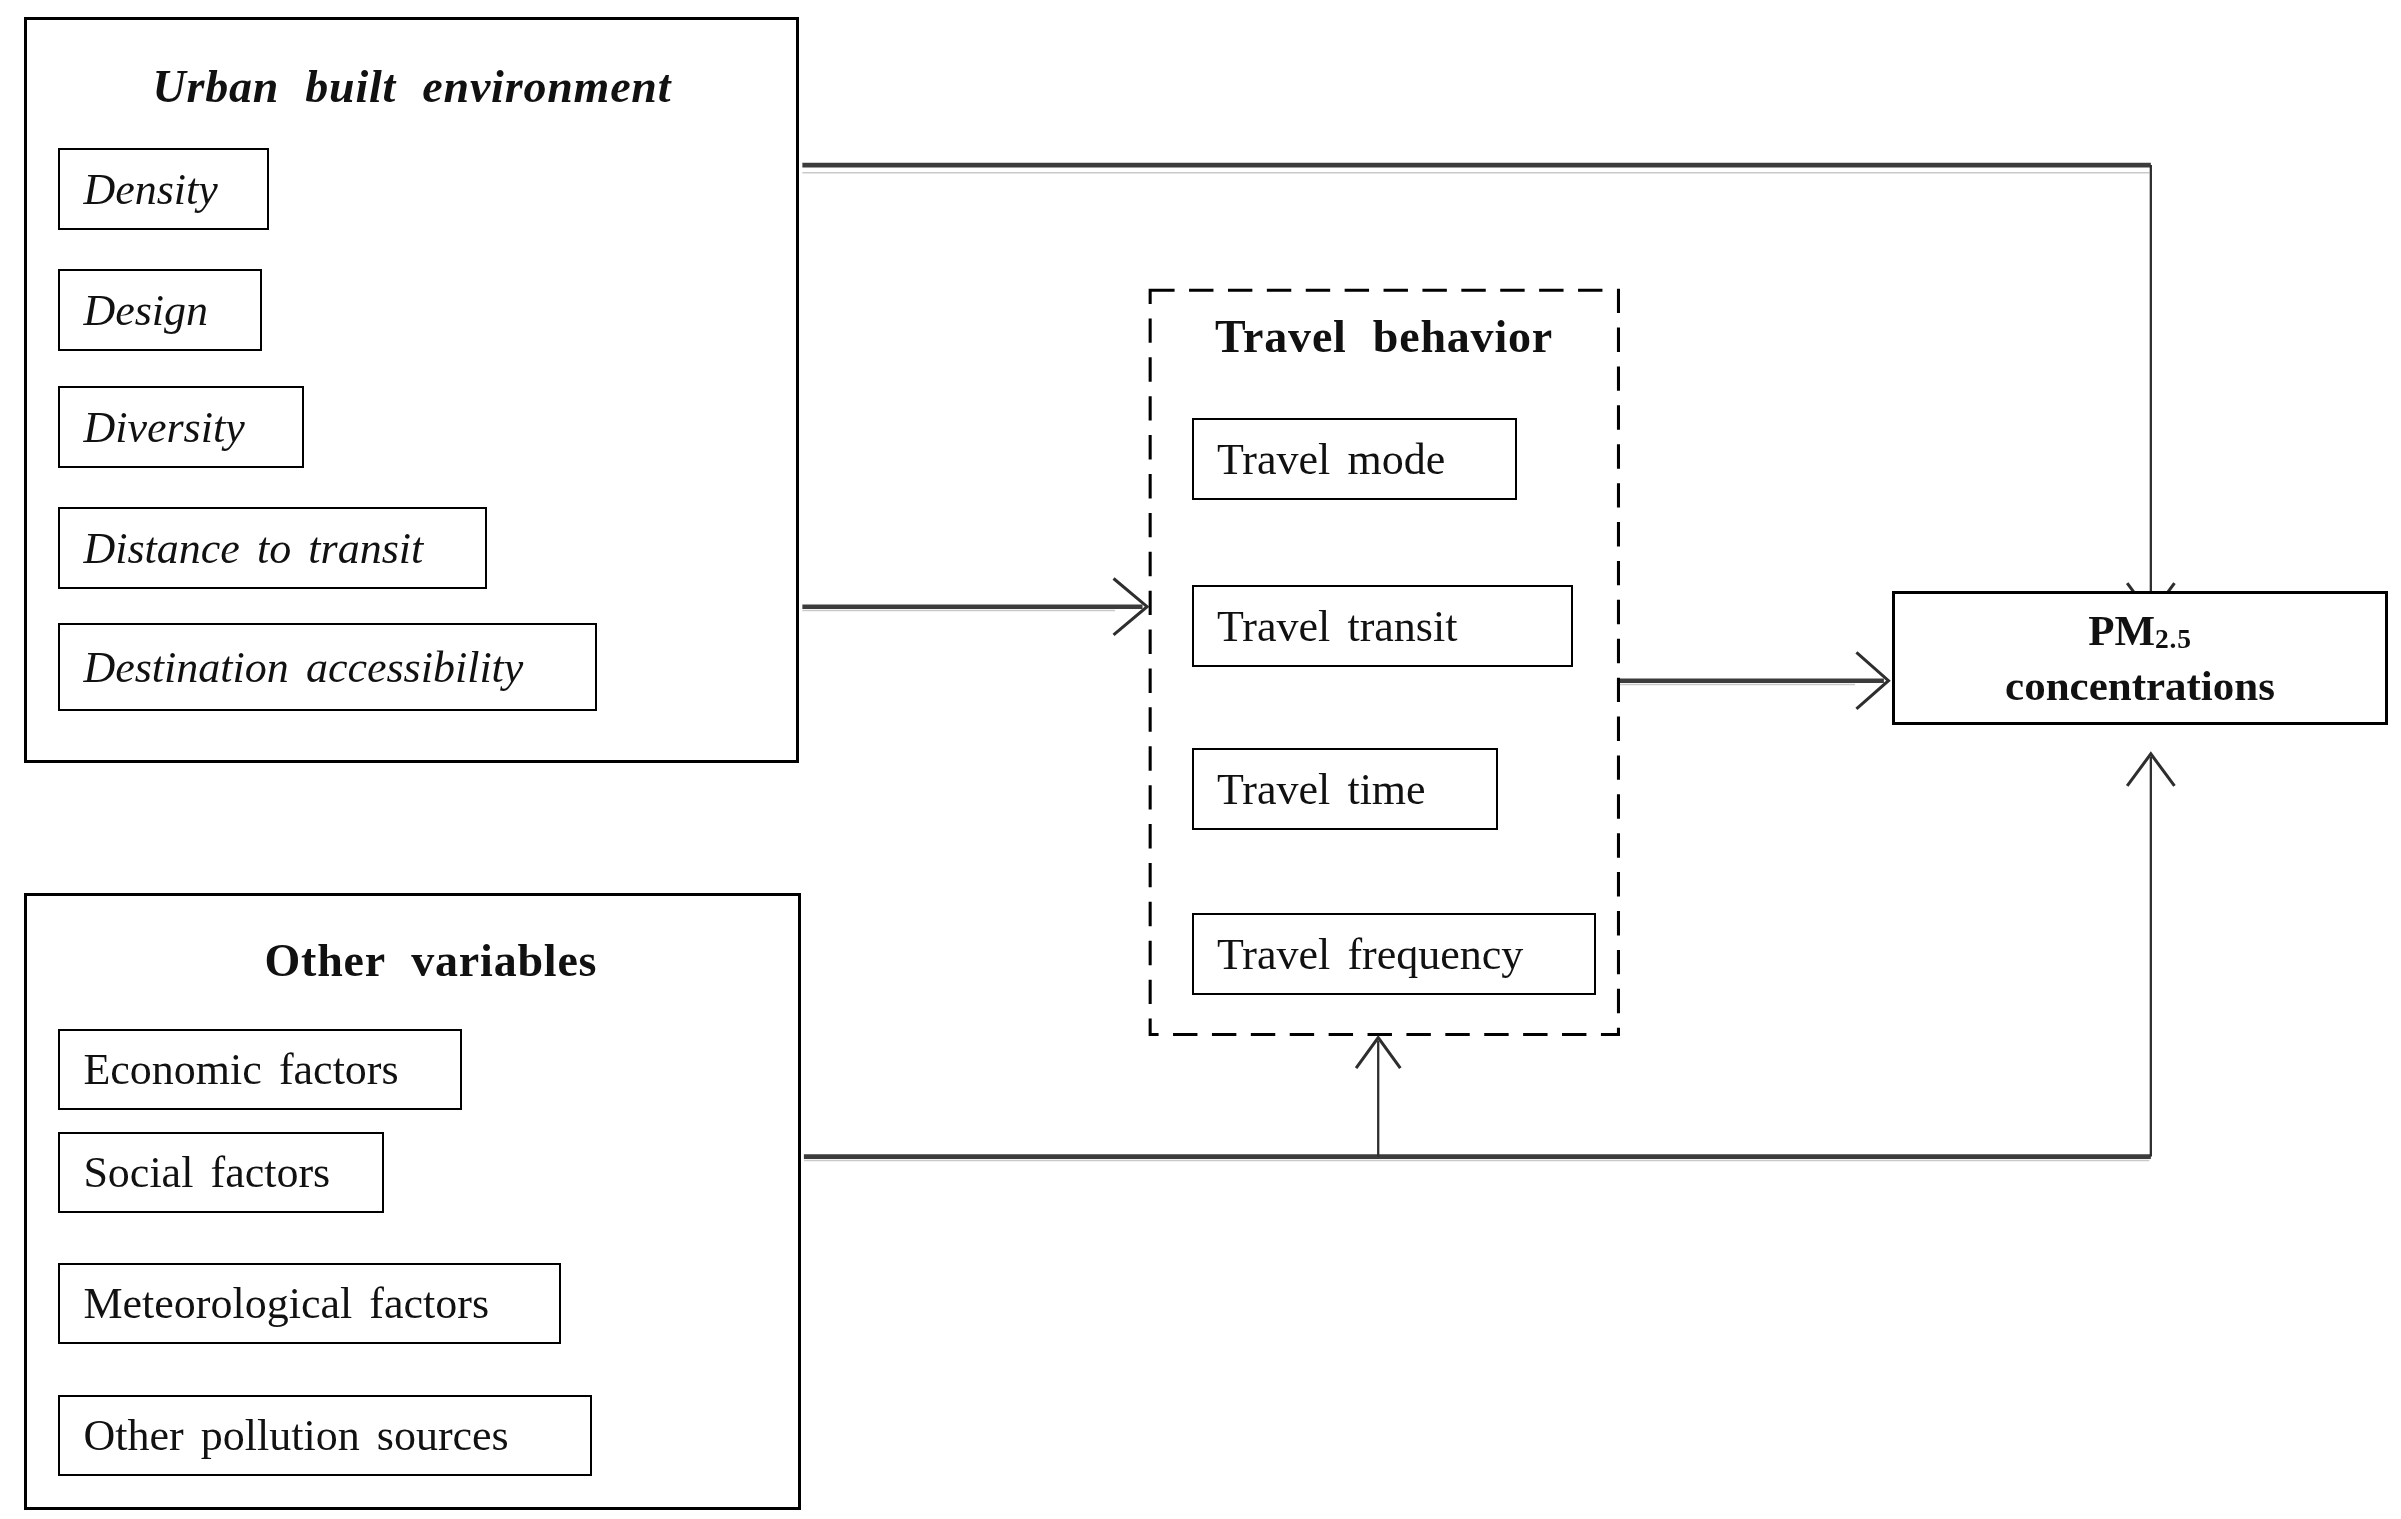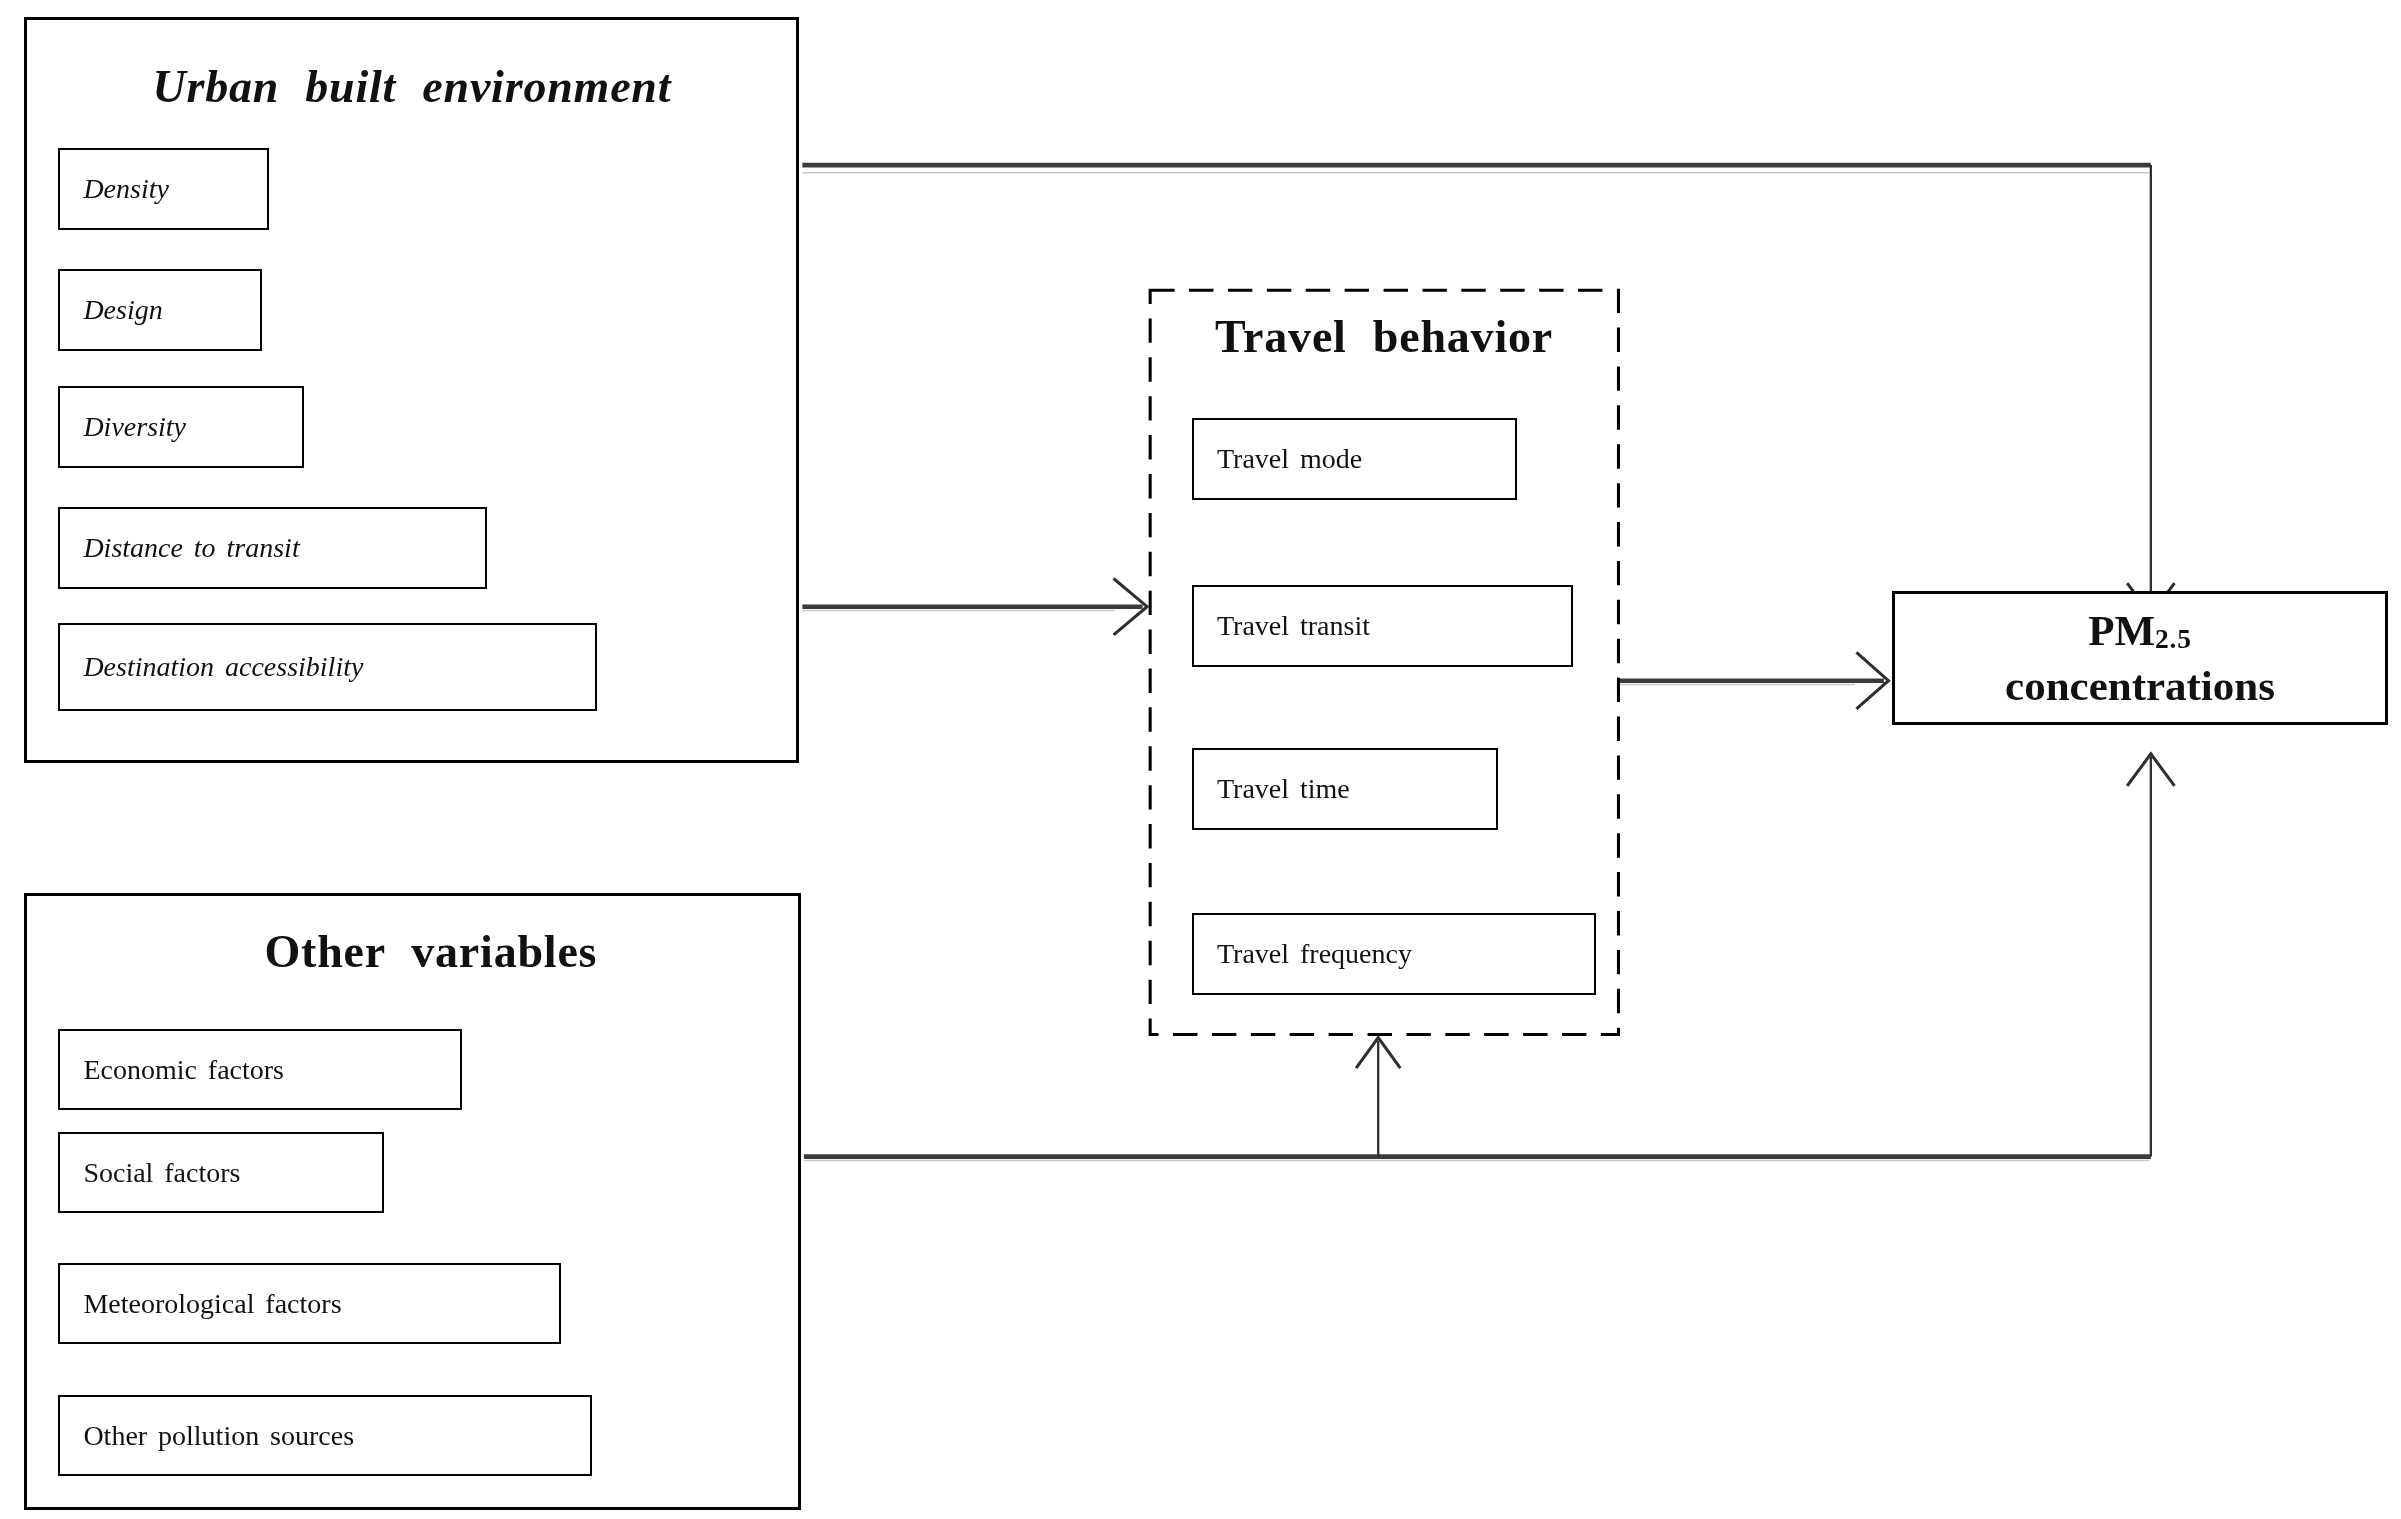--- a/index.html
+++ b/index.html
@@ -23,21 +23,21 @@
   .group-box.dashed{border:none;background:transparent;}
 
   .group-title{
     position:absolute;left:0;right:0;text-align:center;
     font-weight:bold;font-size:46px;letter-spacing:0.8px;word-spacing:0.30em;
     color:var(--c-text);white-space:nowrap;
   }
   .item-box{
     position:absolute;border:2.3px solid var(--c-border);background:var(--c-bg);
     display:flex;align-items:center;
-    font-size:28px;word-spacing:0.14em;white-space:nowrap;
+    font-size:44px;word-spacing:0.14em;white-space:nowrap;
     padding-left:23px;padding-right:9.2px;color:var(--c-text);
   }
   .outcome-box{
     position:absolute;border:3.1px solid var(--c-border);background:var(--c-bg);
     display:flex;flex-direction:column;align-items:center;justify-content:center;
     font-weight:bold;font-size:43px;line-height:1.28;text-align:center;
   }
   .outcome-box .sub{
     font-size:0.64em;vertical-align:-0.10em;letter-spacing:0.8px;
   }
@@ -77,21 +77,21 @@
   <div class="group-box" style="left:24.4px;top:17px;width:775px;height:746px;font-style:italic;">
     <div class="group-title" style="top:40px;">Urban built environment</div>
     <div class="item-box" style="left:31px;top:128px;width:211px;height:82px;">Density</div>
     <div class="item-box" style="left:31px;top:249px;width:204px;height:82px;">Design</div>
     <div class="item-box" style="left:31px;top:366px;width:246px;height:82px;">Diversity</div>
     <div class="item-box" style="left:31px;top:487px;width:429px;height:82px;">Distance to transit</div>
     <div class="item-box" style="left:31px;top:603px;width:539px;height:88px;">Destination accessibility</div>
   </div>
 
   <div class="group-box" style="left:24.4px;top:893px;width:777px;height:617px;">
-    <div class="group-title" style="top:29px;margin-left:36px;">Other variables</div>
+    <div class="group-title" style="top:38px;margin-left:36px;">Other variables</div>
     <div class="item-box" style="left:31px;top:106px;width:404px;height:81px;margin-top:27px;">Economic factors</div>
     <div class="item-box" style="left:31px;top:236px;width:326px;height:81px;">Social factors</div>
     <div class="item-box" style="left:31px;top:367px;width:503px;height:81px;">Meteorological factors</div>
     <div class="item-box" style="left:31px;top:499px;width:534px;height:81px;">Other pollution sources</div>
   </div>
 
   <div class="group-box dashed" style="left:1150px;top:290px;width:468px;height:745px;">
     <div class="group-title" style="top:20px;">Travel behavior</div>
     <div class="item-box" style="left:42px;top:128px;width:325px;height:82px;">Travel mode</div>
     <div class="item-box" style="left:42px;top:295px;width:381px;height:82px;">Travel transit</div>

